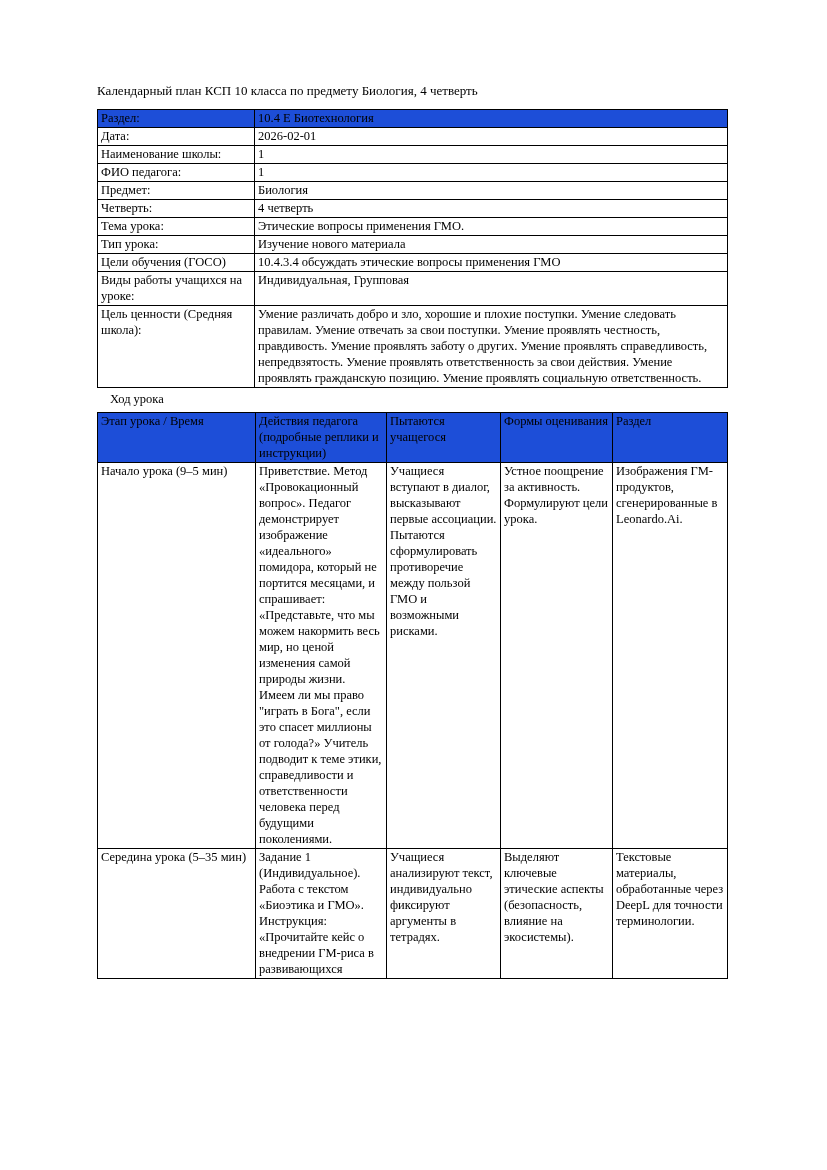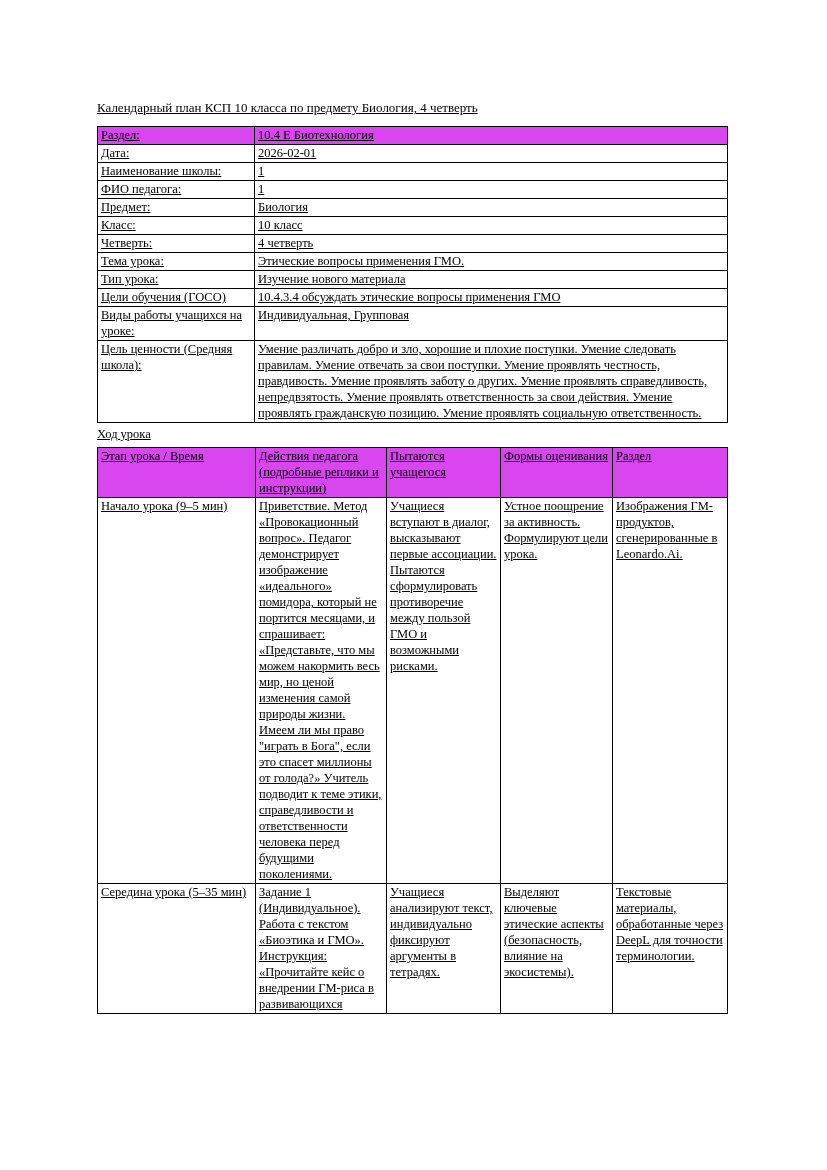--- a/index.html
+++ b/index.html
@@ -9,24 +9,23 @@
   }
   body {
     width: 827px;
     height: 1170px;
     font-family: "Liberation Serif", "DejaVu Serif", serif;
     color: #000000;
     position: relative;
   }
   .doc {
     position: absolute;
-    top: 100px;
+    top: 83px;
     left: 97px;
     width: 630px;
-    text-decoration: underline;
   }
   .title {
     font-size: 13px;
     line-height: 16px;
     margin: 0 0 10px 0;
     font-weight: normal;
   }
   table {
     border-collapse: collapse;
     width: 630px;
@@ -36,26 +35,26 @@
     border: 1px solid #000000;
     padding: 0 3px 1px 3px;
     font-size: 12.5px;
     line-height: 16px;
     vertical-align: top;
     text-align: left;
     font-weight: normal;
     overflow-wrap: break-word;
   }
   tr.hdr td, tr.hdr th {
-    background: #d946ef;
+    background: #1d4ed8;
   }
   .section-heading {
     font-size: 12.5px;
     line-height: 16px;
-    margin: 3px 0 5px 0;
+    margin: 3px 0 5px 13px;
   }
   .info-table col.c-label { width: 157px; }
   .info-table col.c-value { width: 473px; }
   .lesson-table col.c1 { width: 158px; }
   .lesson-table col.c2 { width: 131px; }
   .lesson-table col.c3 { width: 114px; }
   .lesson-table col.c4 { width: 112px; }
   .lesson-table col.c5 { width: 115px; }
 </style>
 </head>
@@ -83,24 +82,20 @@
         <td>Наименование школы:</td>
         <td>1</td>
       </tr>
       <tr>
         <td>ФИО педагога:</td>
         <td>1</td>
       </tr>
       <tr>
         <td>Предмет:</td>
         <td>Биология</td>
-      </tr>
-      <tr>
-        <td>Класс:</td>
-        <td>10 класс</td>
       </tr>
       <tr>
         <td>Четверть:</td>
         <td>4 четверть</td>
       </tr>
       <tr>
         <td>Тема урока:</td>
         <td>Этические вопросы применения ГМО.</td>
       </tr>
       <tr>

